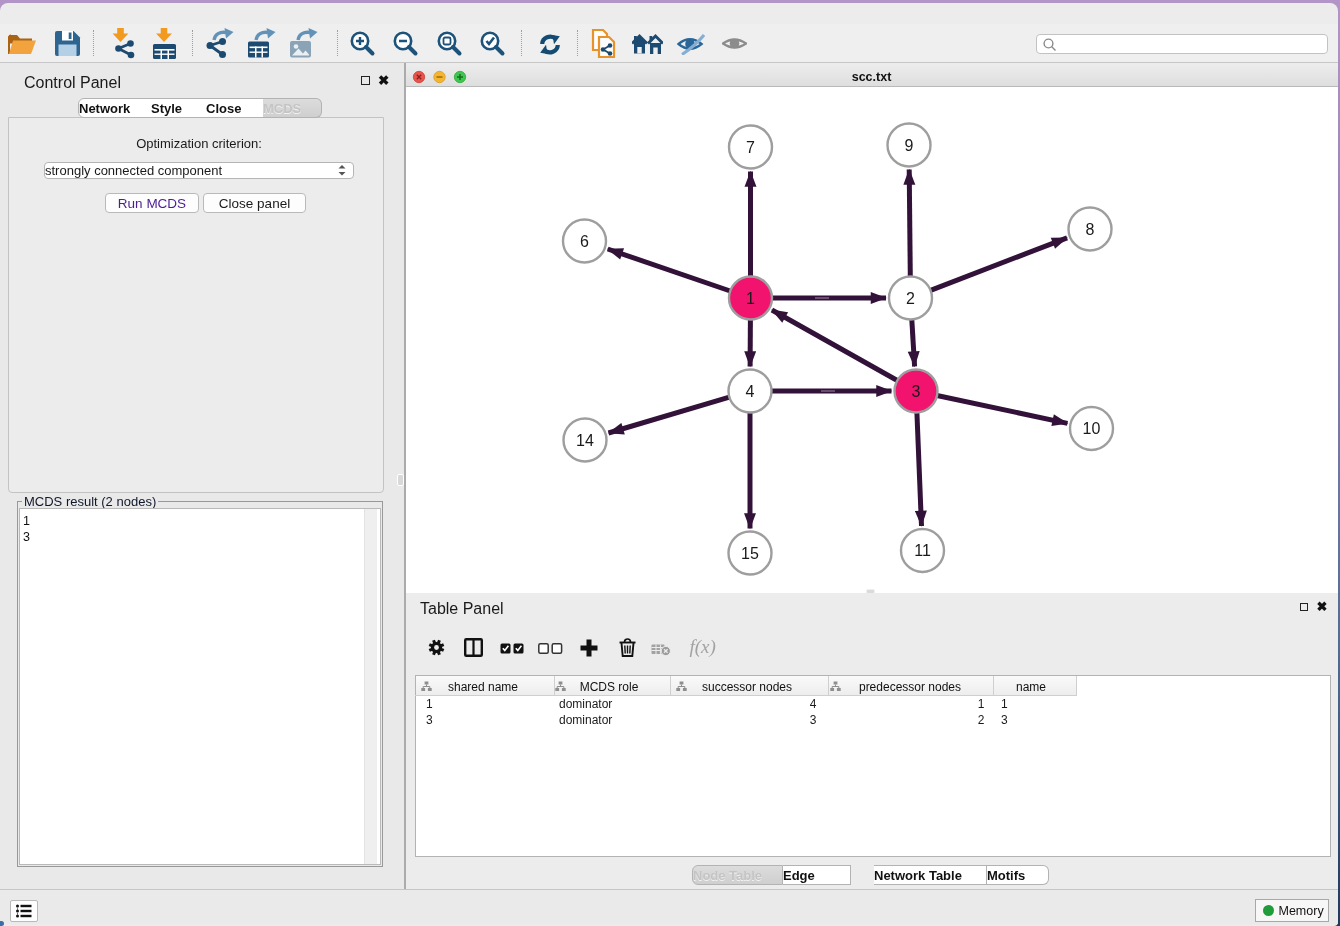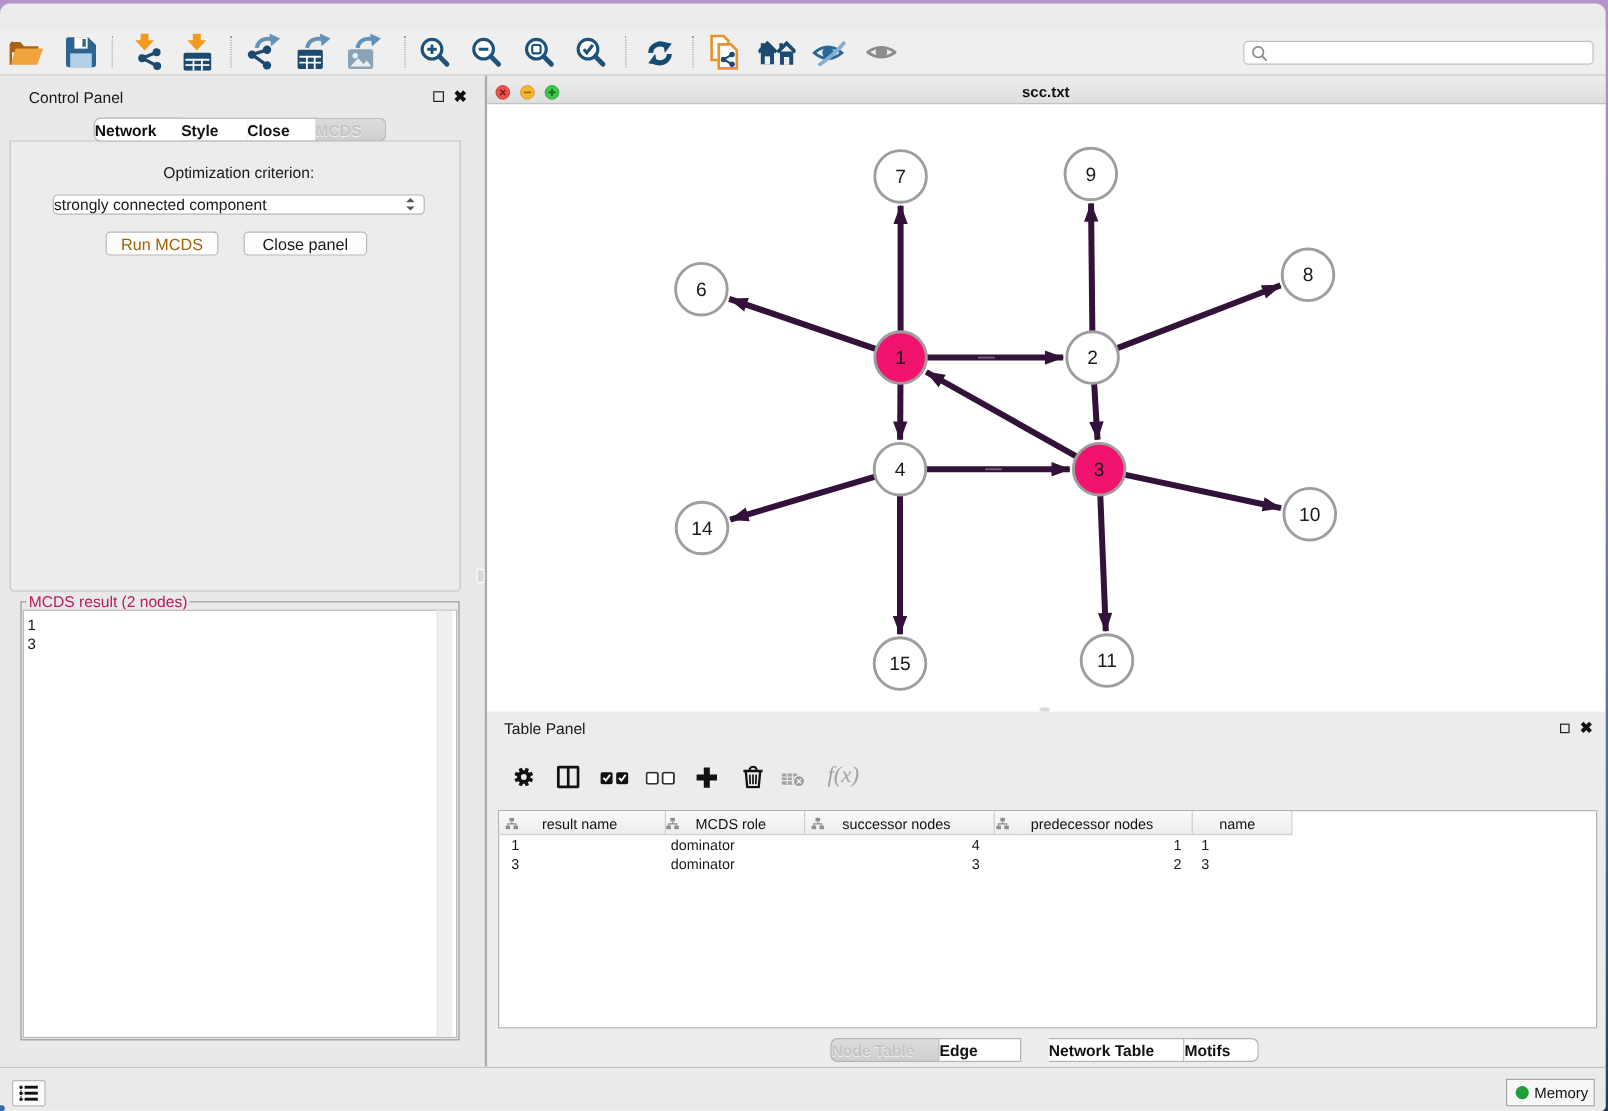--- a/index.html
+++ b/index.html
@@ -11,21 +11,21 @@
 #titlebar { position:absolute; left:0; top:0; width:100%; height:20px; background:linear-gradient(#f2f2f2,#e6e6e6); border-bottom:1px solid #cecece; }
 .tl { position:absolute; top:6px; width:11px; height:11px; border-radius:50%; background:#dcdcdc; border:1px solid #c3c3c3; }
 #wtitle { position:absolute; top:4px; left:0; width:100%; text-align:center; font-size:13px; color:#a5a5a5; }
 
 #toolbar { position:absolute; left:0; top:21px; width:100%; height:39px; background:#efefef; border-bottom:1px solid #c6c6c6; }
 .tsep { position:absolute; top:6px; height:26px; width:0; border-left:1px dotted #9f9f9f; }
 #search { position:absolute; left:1036px; top:10.5px; width:292px; height:20px; background:#fff; border:1px solid #c2c2c2; border-radius:4px; }
 
 #leftpanel { position:absolute; left:0; top:60px; width:404px; height:826px; background:#e9e9e9; }
 #vsplit { position:absolute; left:404px; top:60px; width:1.5px; height:826px; background:#ababab; }
-.paneltitle { font-size:13px; color:#1a1a1a; }
+.paneltitle { font-size:16px; color:#1a1a1a; }
 .tab { position:absolute; top:0; height:20px; line-height:19px; text-align:left; background:#fff; border:1px solid #b3b3b3; font-size:13px; color:#111; font-weight:bold; }
 .tabsel { background:linear-gradient(#dcdcdc,#cfcfcf); color:#c4c4c4; text-shadow:0 1px 0 #f2f2f2; }
 
 #netview { position:absolute; left:405.5px; top:60px; width:932px; height:531px; }
 #nettitle { position:absolute; left:0; top:2px; width:100%; height:22px; background:linear-gradient(#ececec,#dedede); border-bottom:1px solid #b9b9b9; }
 #netcanvas { position:absolute; left:0; top:24px; width:932px; height:507px; background:#fff; }
 
 #tablepanel { position:absolute; left:405.5px; top:590.5px; width:932px; height:295px; background:#ececec; }
 
 #statusbar { position:absolute; left:0; top:886px; width:100%; height:35.5px; background:#eaeaea; border-top:1px solid #c6c6c6; }
@@ -182,25 +182,25 @@
     <div class="tab tabsel" style="left:263px;top:35px;width:59px;border-left:none;border-radius:0 6px 6px 0;">MCDS</div>
     <div class="abs" style="left:11px;top:73px;width:376px;text-align:center;font-size:13px;color:#1a1a1a;">Optimization criterion:</div>
 
     <div class="abs" style="left:44px;top:99px;width:310px;height:17px;background:#fff;border:1px solid #b5b5b5;border-radius:4px;font-size:13px;color:#1a1a1a;line-height:16px;">strongly connected component
       <svg width="10" height="13" viewBox="0 0 10 13" style="position:absolute;right:6px;top:1px;">
         <path d="M1.5,4.5 L5,1 L8.5,4.5 z" fill="#555"></path>
         <path d="M1.5,8 L5,11.5 L8.5,8 z" fill="#555"></path>
       </svg>
     </div>
 
-    <div class="abs btn" style="left:88px;top:130px;width:94px;height:20px;text-align:center;font-size:13.5px;color:#a16207;line-height:19px;">Run MCDS</div>
+    <div class="abs btn" style="left:105px;top:130px;width:94px;height:20px;text-align:center;font-size:13.5px;color:#4c1d95;line-height:19px;">Run MCDS</div>
     <div class="abs btn" style="left:203px;top:130px;width:103px;height:20px;text-align:center;font-size:13.5px;color:#1a1a1a;line-height:19px;">Close panel</div>
 
     <div class="abs" style="left:17px;top:438px;width:365.5px;height:366px;border:1px solid #999;"></div>
-    <div class="abs" style="left:22px;top:431.5px;background:#e9e9e9;font-size:13px;color:#be185d;padding:0 2px;">MCDS result (2 nodes)</div>
+    <div class="abs" style="left:22px;top:431.5px;background:#e9e9e9;font-size:13px;color:#0f172a;padding:0 2px;">MCDS result (2 nodes)</div>
     <div class="abs" style="left:18.5px;top:445px;width:362.5px;height:357.5px;background:#fff;border:1px solid #b9b9b9;"></div>
     <div class="abs" style="left:364px;top:446px;width:13px;height:355px;background:#efefef;border-left:1px solid #e2e2e2;"></div>
     <div class="abs" style="left:23px;top:450px;font-size:12.5px;color:#111;line-height:16px;">1<br>3</div>
 
     <div class="abs" style="left:397px;top:411px;width:7px;height:12px;background:#d9d9d9;border:1px solid #fff;border-radius:2px;"></div>
   </div>
   <div id="vsplit"></div>
   <div id="netview">
     <div id="nettitle">
       <svg width="70" height="14" viewBox="0 0 70 14" style="position:absolute;left:6.5px;top:5.5px;">
@@ -344,21 +344,21 @@
         <rect x="6.9" y="7" width="3.8" height="3" fill="#8e8e8e"></rect>
         <path d="M5.5,3.5 v2 M2.2,7 v-1.5 h6.6 V7" stroke="#8e8e8e" stroke-width="1" fill="none"></path>
       </svg>
     <svg class="ic hdric" style="left:424px;top:87.5px;" width="11" height="11" viewBox="0 0 11 11">
         <rect x="3.6" y="0.5" width="3.8" height="3" fill="#8e8e8e"></rect>
         <rect x="0.3" y="7" width="3.8" height="3" fill="#8e8e8e"></rect>
         <rect x="6.9" y="7" width="3.8" height="3" fill="#8e8e8e"></rect>
         <path d="M5.5,3.5 v2 M2.2,7 v-1.5 h6.6 V7" stroke="#8e8e8e" stroke-width="1" fill="none"></path>
       </svg>
 
-    <div class="abs hdr" style="left:18.5px;top:86.5px;width:118px;text-align:center;">result name</div>
+    <div class="abs hdr" style="left:18.5px;top:86.5px;width:118px;text-align:center;">shared name</div>
     <div class="abs hdr" style="left:152.5px;top:86.5px;width:102px;text-align:center;">MCDS role</div>
     <div class="abs hdr" style="left:273px;top:86.5px;width:137px;text-align:center;">successor nodes</div>
     <div class="abs hdr" style="left:429.5px;top:86.5px;width:150px;text-align:center;">predecessor nodes</div>
     <div class="abs hdr" style="left:583.5px;top:86.5px;width:84px;text-align:center;">name</div>
 
     <div class="abs cell" style="left:20.5px;top:104px;">1</div>
     <div class="abs cell" style="left:153.5px;top:104px;">dominator</div>
     <div class="abs cell" style="left:330px;top:104px;width:81px;text-align:right;">4</div>
     <div class="abs cell" style="left:500px;top:104px;width:79px;text-align:right;">1</div>
     <div class="abs cell" style="left:595.5px;top:104px;">1</div>

